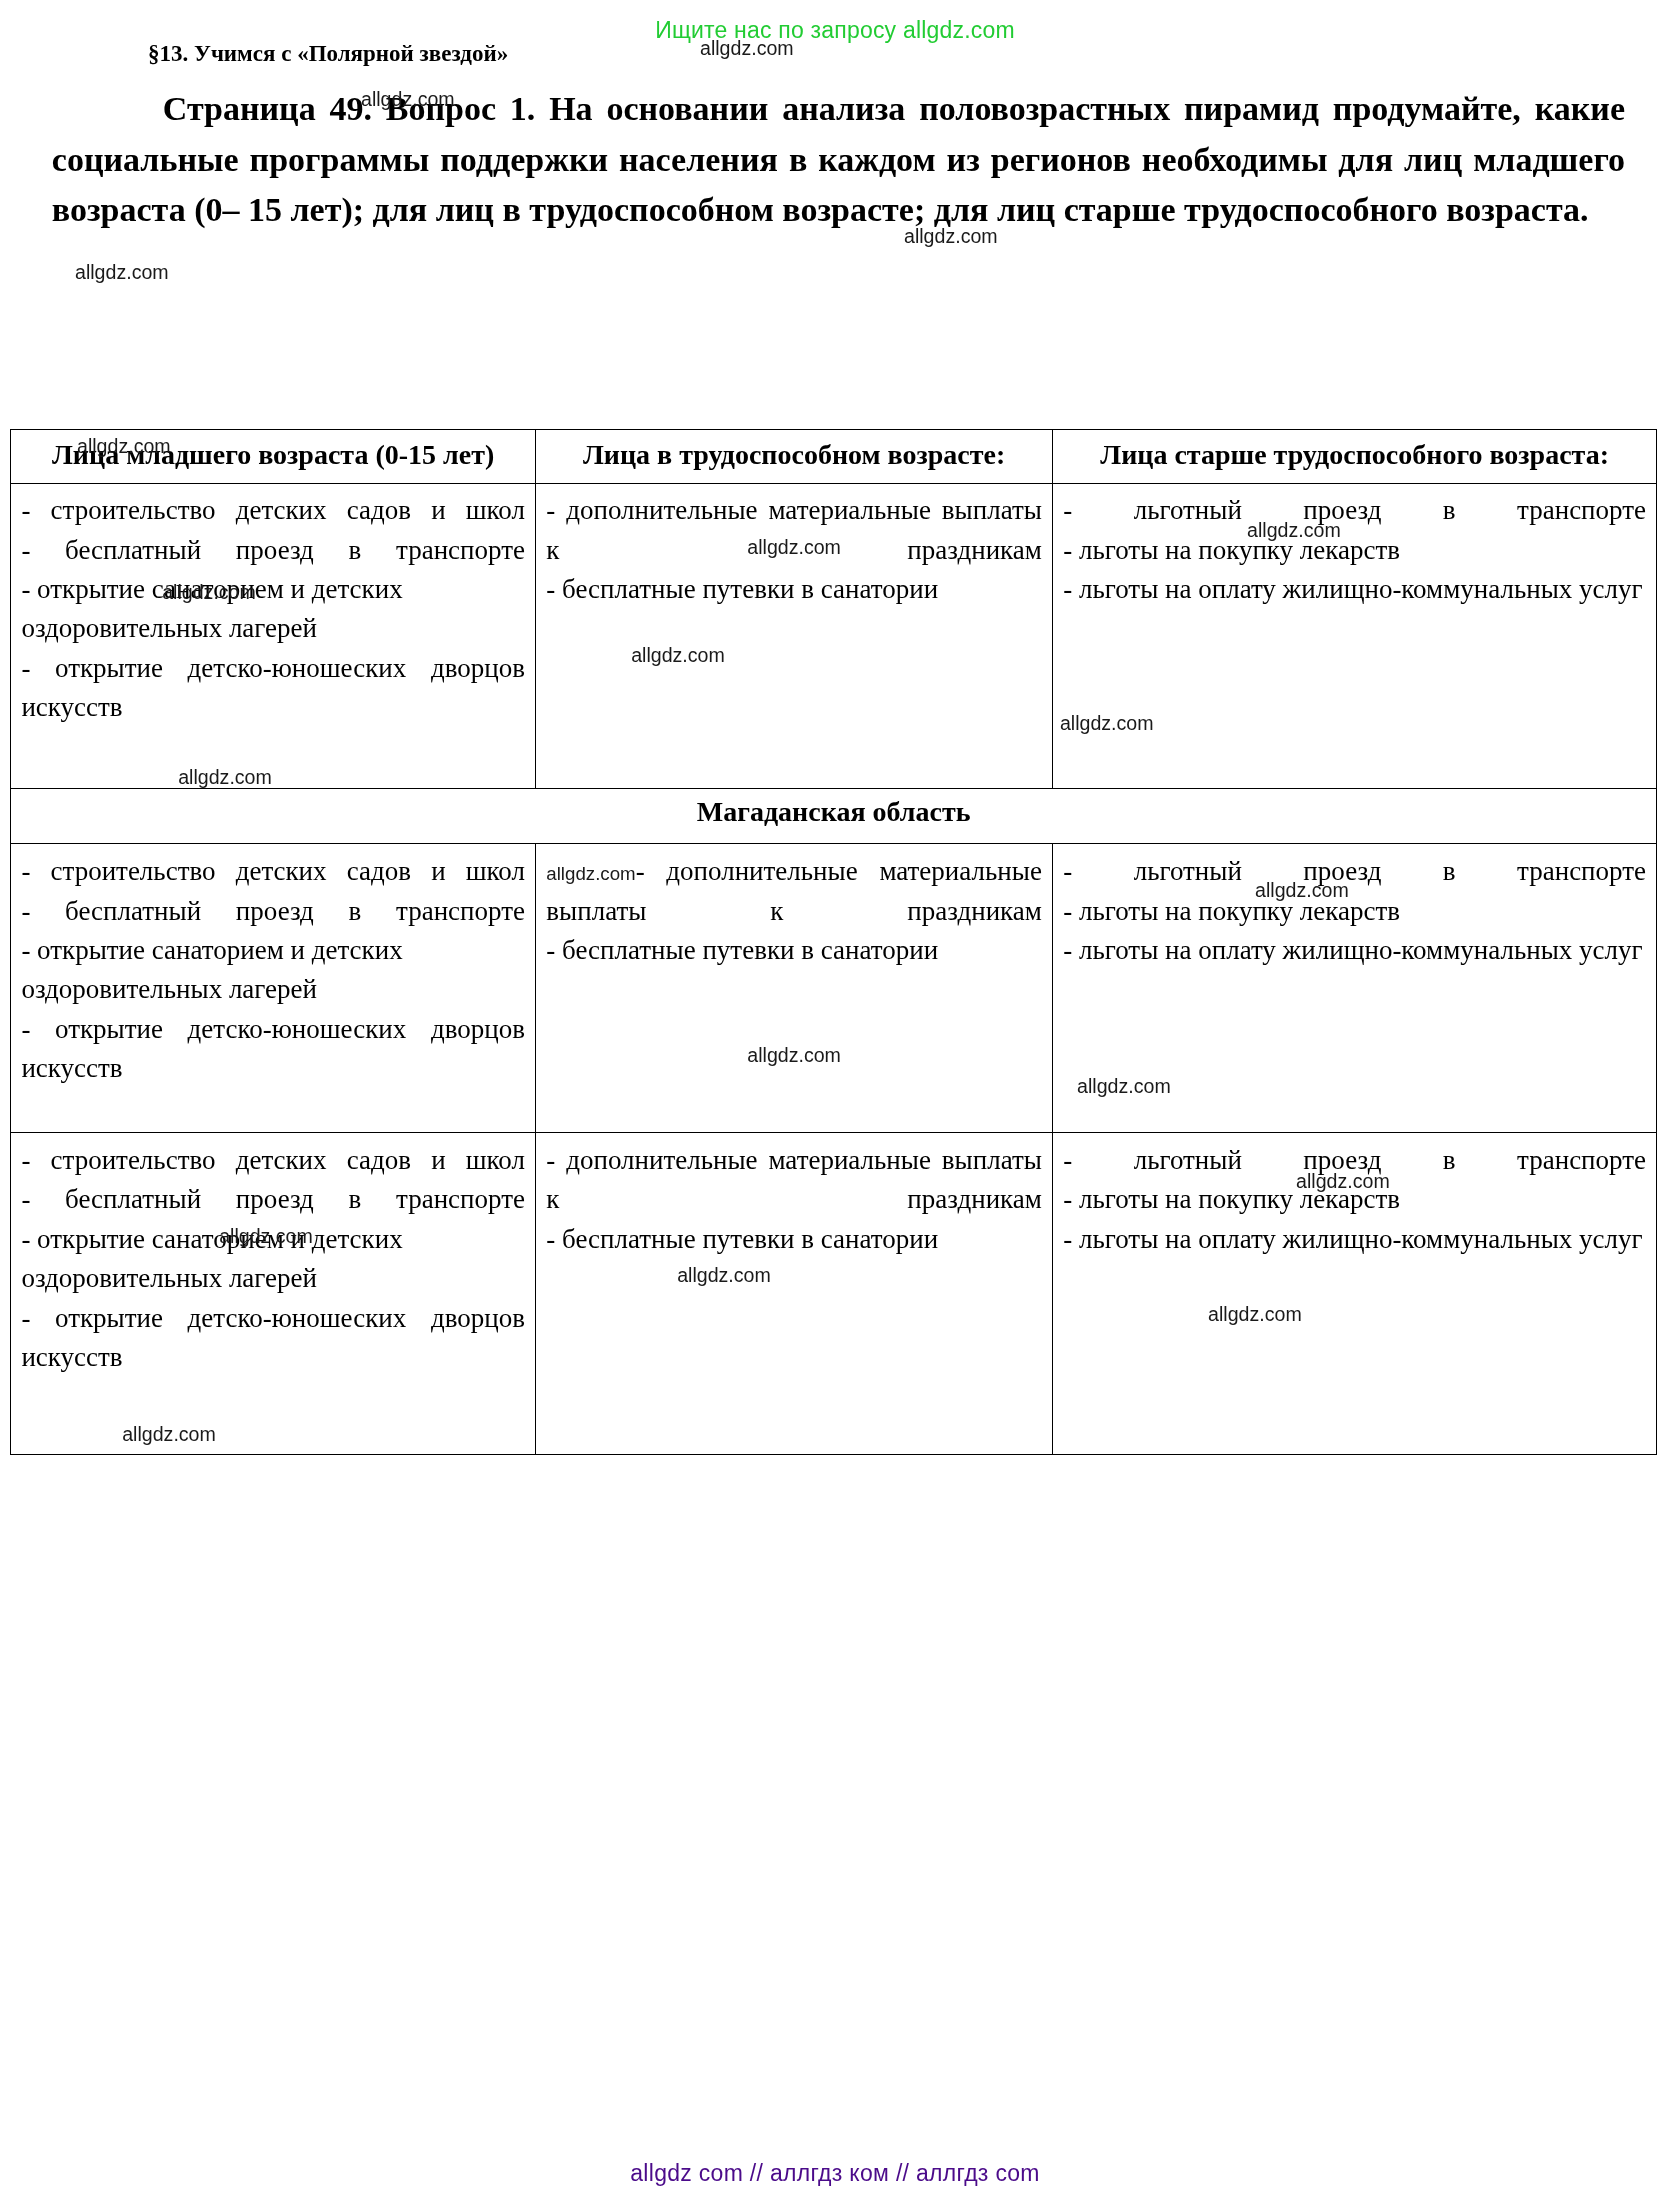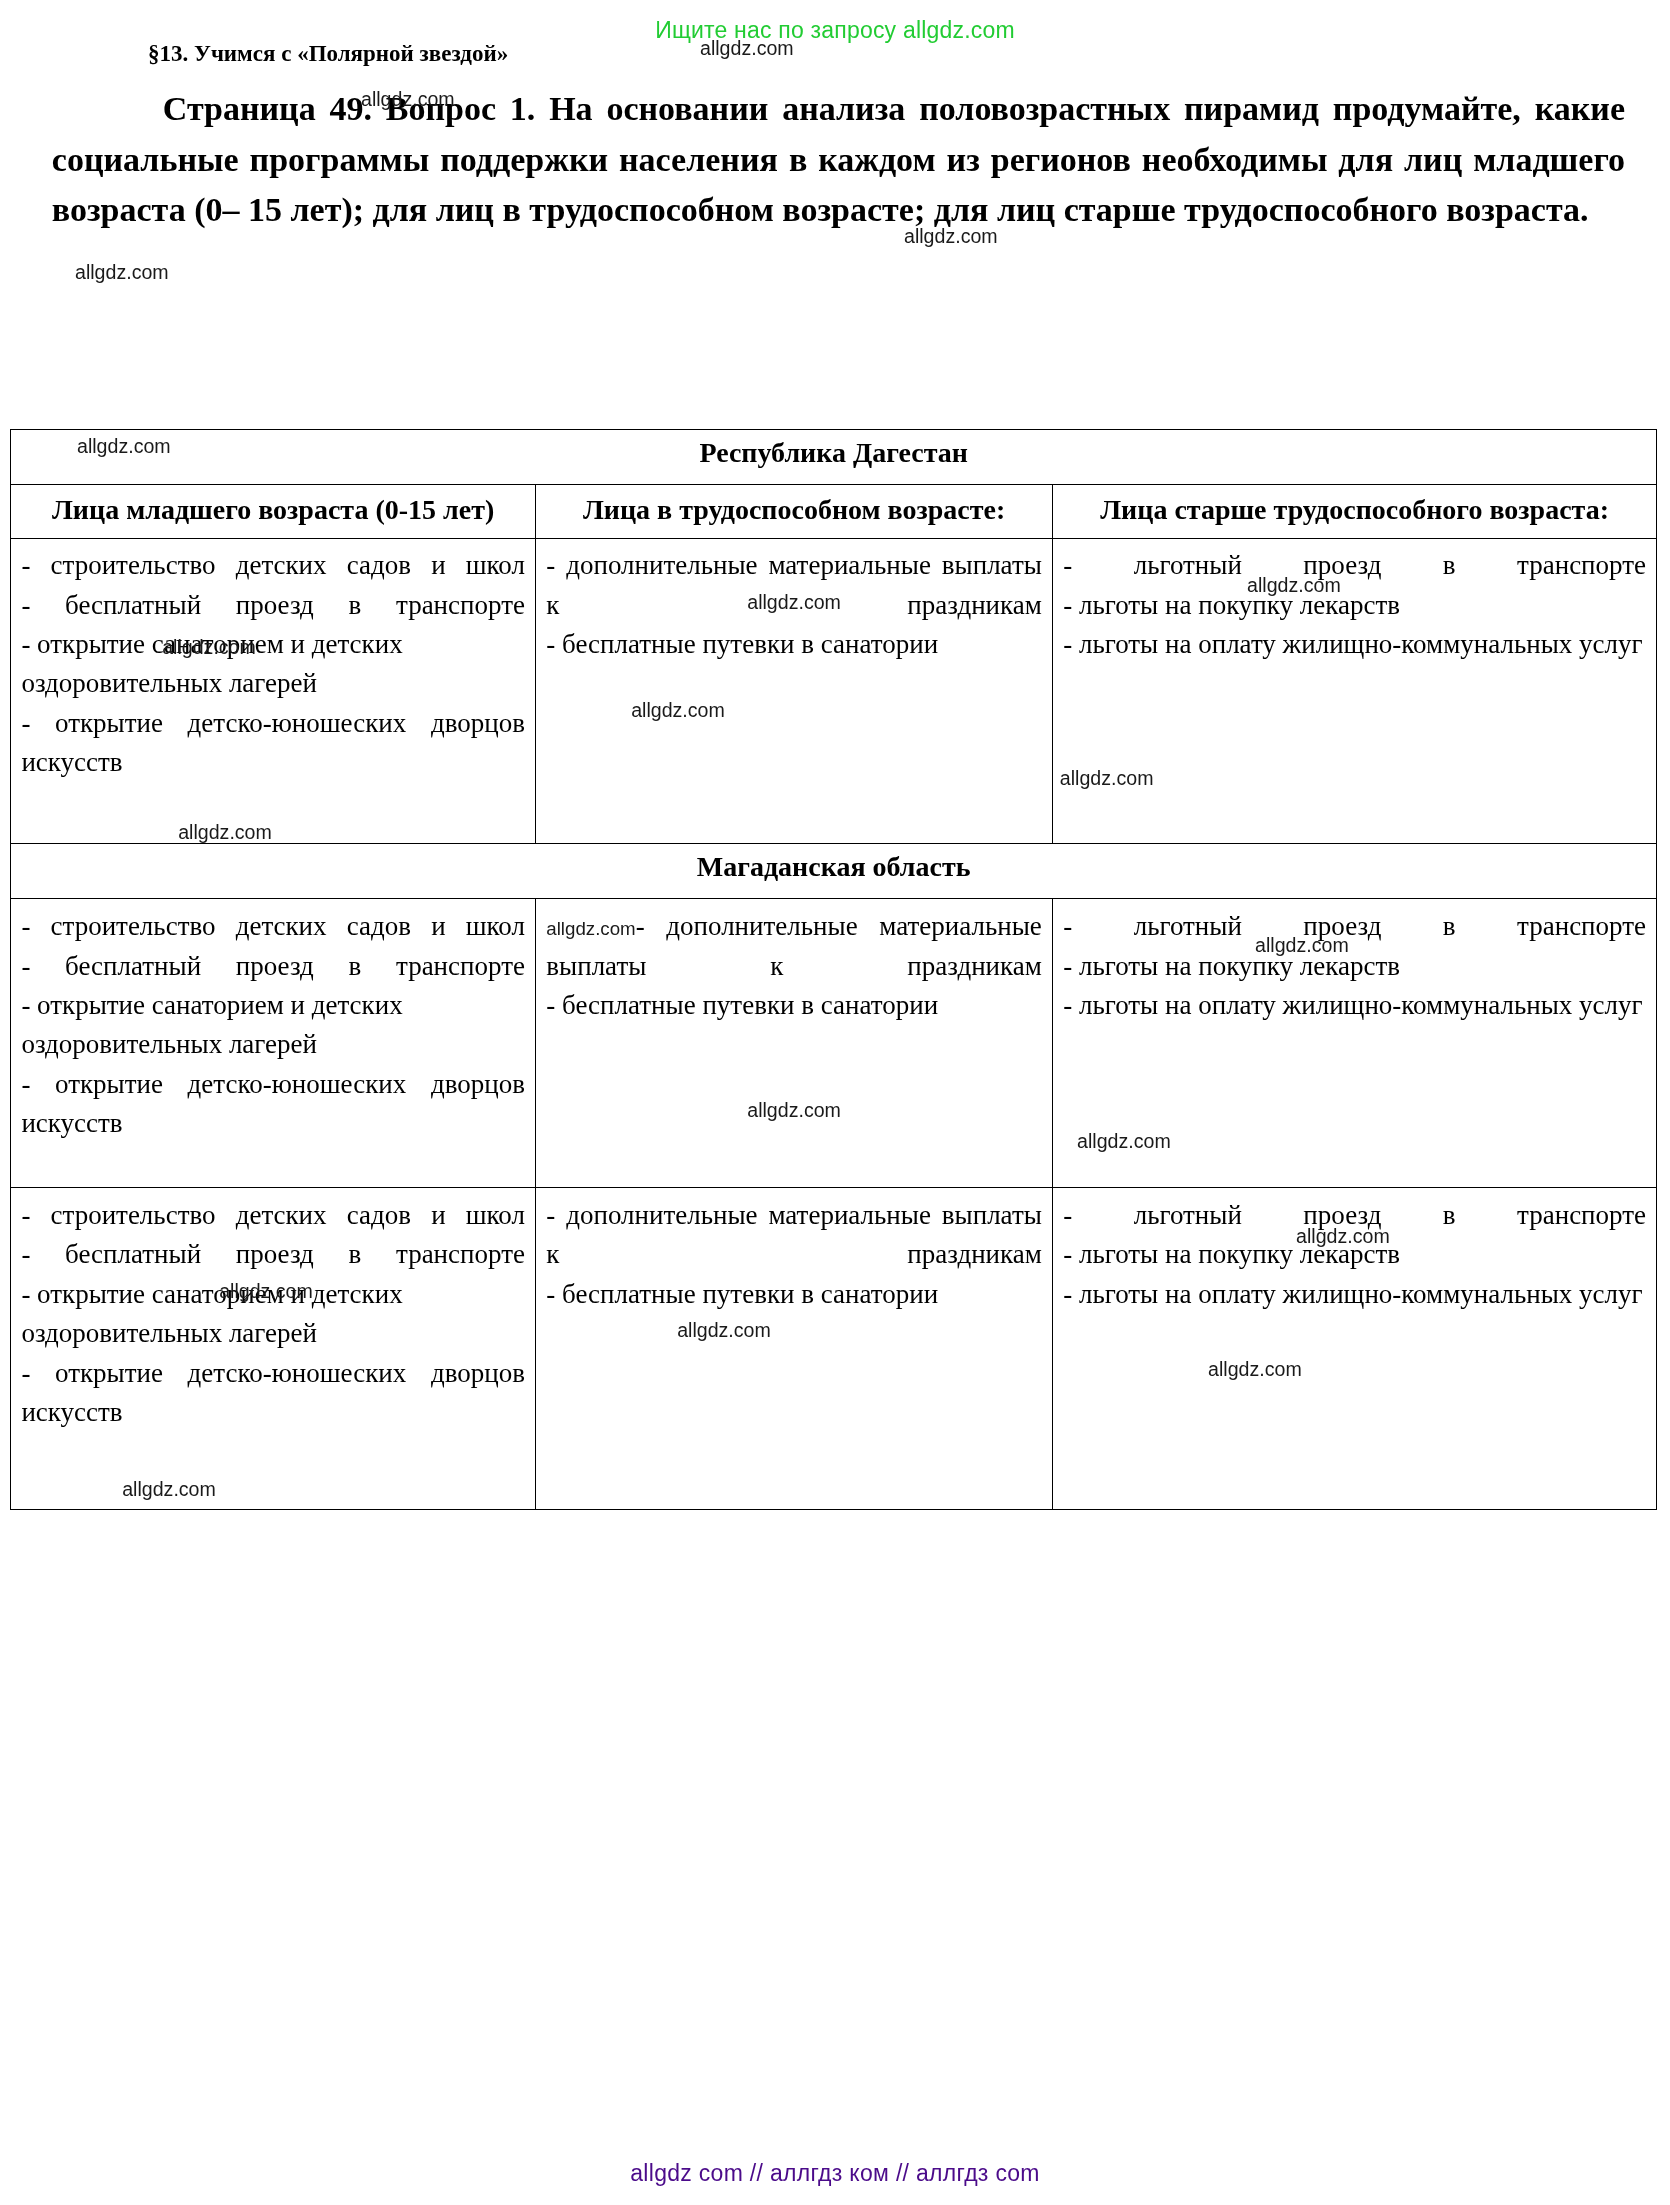--- a/index.html
+++ b/index.html
@@ -156,25 +156,20 @@
 <span class="pwm" style="left:75px; top:261px;">allgdz.com</span>
 
 <table class="tbl">
   <colgroup>
     <col class="c1">
       <col class="c2">
       <col class="c3">
   </colgroup>
   <tbody>
 
-    <tr>
-      <td class="region-cell" colspan="3">
-        <span>Республика Дагестан</span>
-      </td>
-    </tr>
 
     <tr>
       <td class="colhead">
         <span>Лица младшего возраста (0-15 лет)</span>
       </td>
       <td class="colhead">
         <span>Лица в трудоспособном возрасте:</span>
       </td>
       <td class="colhead">
         <span>Лица старше трудоспособного возраста:</span>

